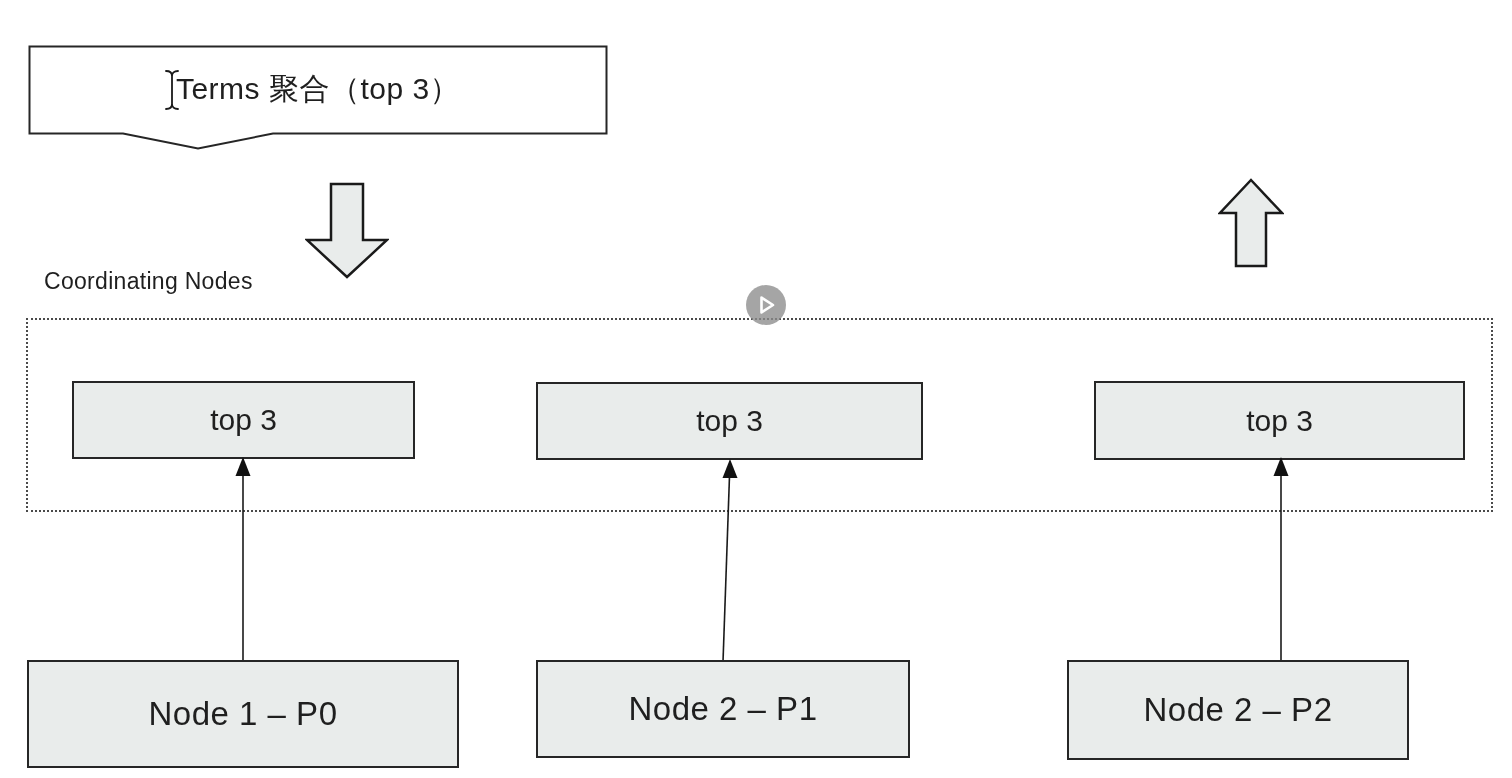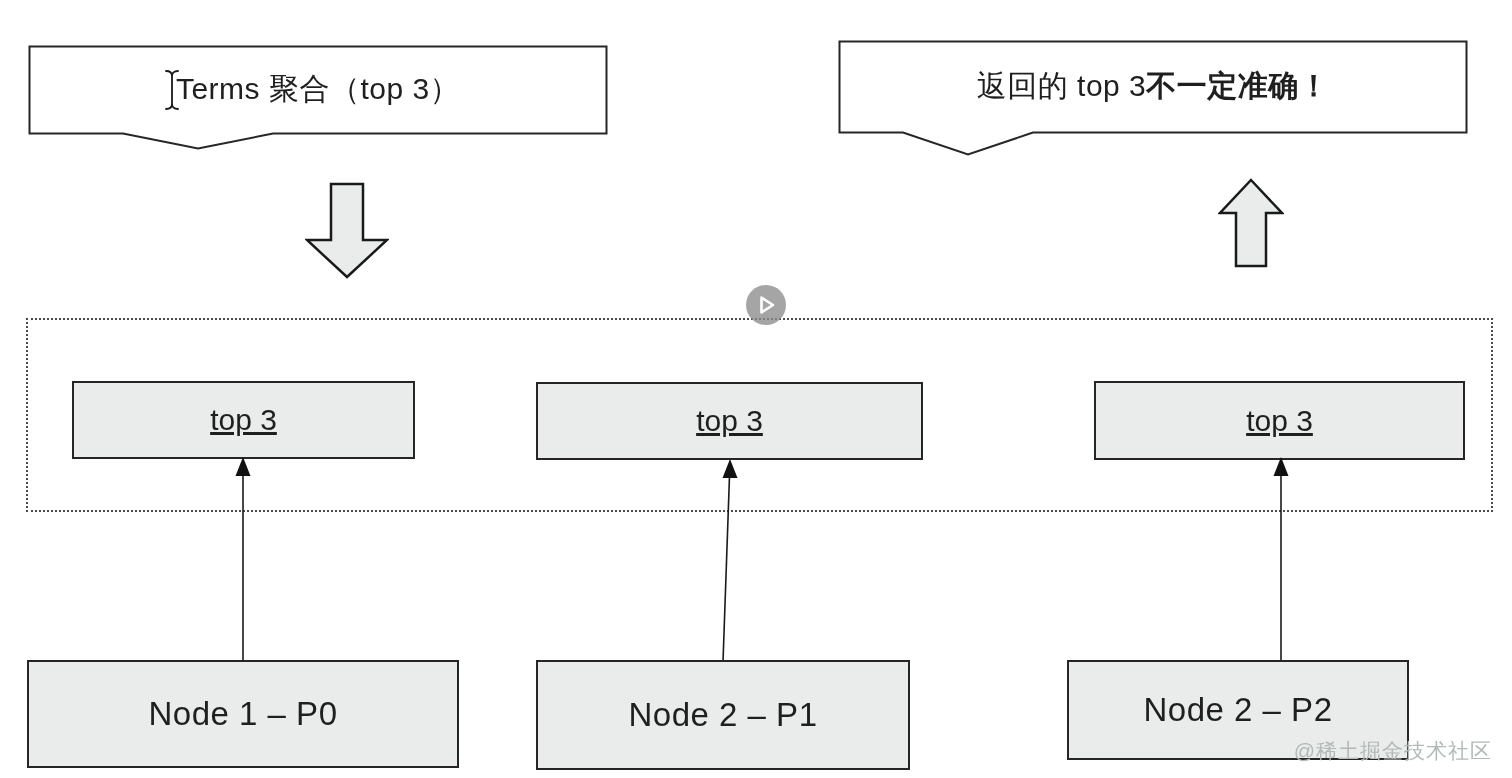--- a/index.html
+++ b/index.html
@@ -37,21 +37,21 @@
   .callout-text .em{font-weight:700;}
   .ibeam{position:absolute;}
   
   .gbox{
     position:absolute;
     background:var(--box-fill);
     border:2px solid var(--box-border);
     display:flex;align-items:center;justify-content:center;
     white-space:nowrap;
   }
-  .shard-box{font-size:30px;text-decoration:underline;}
+  .shard-box{font-size:30px;}
   .node-box{font-size:33px;letter-spacing:.5px;}
   
   .dotted{
     position:absolute;
     border:2px dotted var(--dotted-border);
     background:transparent;
   }
   .coord-label{
     position:absolute;
     font-size:23px;color:var(--text);letter-spacing:.3px;
@@ -77,38 +77,30 @@
   <div class="callout" style="left:28px;top:45px;width:580px;height:106px;">
     <svg width="580" height="106" viewBox="0 0 580 106">
       <path d="M1.5,1.5 L578.5,1.5 L578.5,88.5 L245,88.5 L170,103.5 L95,88.5 L1.5,88.5 Z" fill="#ffffff" stroke="var(--box-border)" stroke-width="2"></path>
     </svg>
     <div class="callout-text" style="top:0;height:88px;">Terms 聚合（top 3）</div>
     <svg class="ibeam" style="left:136px;top:24px;" width="16" height="42" viewBox="0 0 16 42">
       <path d="M2 2 C6 2 8 4 8 7 L8 35 C8 38 6 40 2 40 M14 2 C10 2 8 4 8 7 M14 40 C10 40 8 38 8 35" fill="none" stroke="#1a1a1a" stroke-width="1.8" stroke-linecap="round"></path>
     </svg>
   </div>
 
-  <div class="callout" style="left:838px;top:40px;width:630px;height:118px;">
-    <svg width="630" height="118" viewBox="0 0 630 118">
-      <path d="M1.5,1.5 L628.5,1.5 L628.5,92.5 L195,92.5 L130,114.5 L65,92.5 L1.5,92.5 Z" fill="#ffffff" stroke="var(--box-border)" stroke-width="2"></path>
-    </svg>
-    <div class="callout-text" style="top:0;height:92px;">
-        <span>返回的 top 3 </span>
-        <span class="em">不一定准确！</span>
-      </div>
-  </div>
 
   <svg class="abs" style="left:305px;top:182px;" width="84" height="97" viewBox="0 0 84 97">
     <polygon points="26,2 58,2 58,58 82,58 42,95 2,58 26,58" fill="var(--box-fill)" stroke="#1a1a1a" stroke-width="2.5" stroke-linejoin="miter"></polygon>
   </svg>
 
   <svg class="abs" style="left:1218px;top:178px;" width="66" height="90" viewBox="0 0 66 90">
     <polygon points="33,2 64,35 48,35 48,88 18,88 18,35 2,35" fill="var(--box-fill)" stroke="#1a1a1a" stroke-width="2.5" stroke-linejoin="miter"></polygon>
   </svg>
 
+  <div class="coord-label" style="left:44px;top:268px;">Coordinating Nodes</div>
 
   <div class="dotted" style="left:26px;top:318px;width:1467px;height:194px;"></div>
 
   <div class="gbox shard-box" style="left:72px;top:381px;width:343px;height:78px;">
     <span>top 3</span>
   </div>
   <div class="gbox shard-box" style="left:536px;top:382px;width:387px;height:78px;">
     <span>top 3</span>
   </div>
   <div class="gbox shard-box" style="left:1094px;top:381px;width:371px;height:79px;">
@@ -124,29 +116,28 @@
     <polygon points="19,3 26.5,22 11.5,22" fill="#111111"></polygon>
   </svg>
   <svg class="connector" style="left:1269px;top:454px;" width="24" height="208" viewBox="0 0 24 208">
     <line x1="12" y1="208" x2="12" y2="18" stroke="#1a1a1a" stroke-width="1.6"></line>
     <polygon points="12,3 19.5,22 4.5,22" fill="#111111"></polygon>
   </svg>
 
   <div class="gbox node-box" style="left:27px;top:660px;width:432px;height:108px;">
     <span>Node 1 – P0</span>
   </div>
-  <div class="gbox node-box" style="left:536px;top:660px;width:374px;height:110px;">
+  <div class="gbox node-box" style="left:536px;top:660px;width:374px;height:98px;">
     <span>Node 2 – P1</span>
   </div>
   <div class="gbox node-box" style="left:1067px;top:660px;width:342px;height:100px;">
     <span>Node 2 – P2</span>
   </div>
 
   <button class="play-btn" style="left:745px;top:284px;">
     <svg width="42" height="42" viewBox="0 0 42 42">
       <circle cx="21" cy="21" r="20" fill="var(--play-circle)" fill-opacity="0.78"></circle>
       <path d="M16.5 13.5 L28 21 L16.5 28.5 Z" fill="none" stroke="#ffffff" stroke-width="2.6" stroke-linejoin="round" stroke-linecap="round"></path>
     </svg>
   </button>
 
-  <div class="watermark">@稀土掘金技术社区</div>
 
 </div>
 
 </body></html>

